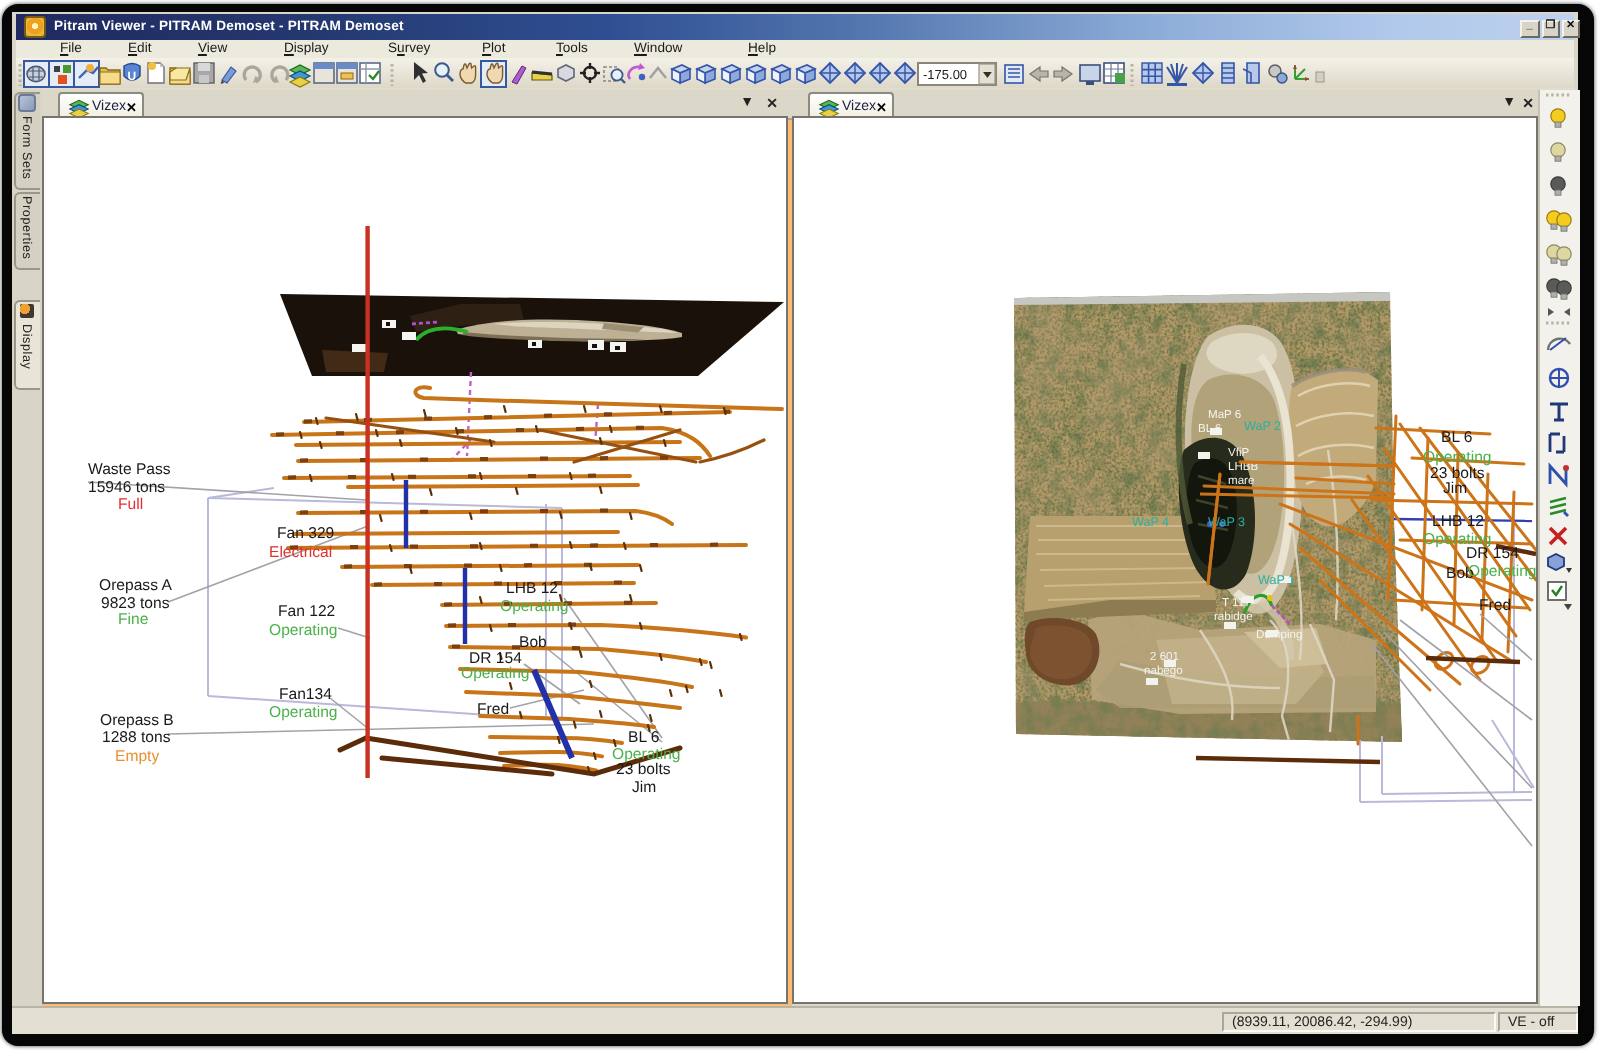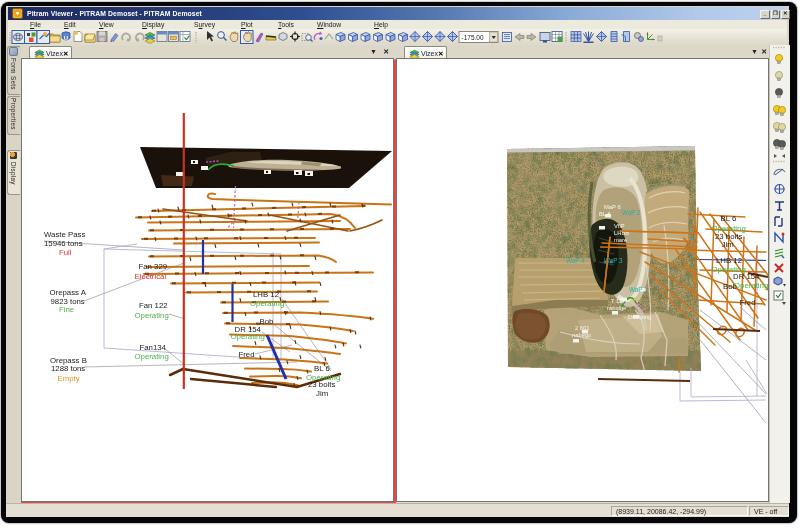--- a/index.html
+++ b/index.html
@@ -245,21 +245,21 @@
     <div class="abs" id="dock">
       <div class="vtab" style="top:1px;height:49px;"></div>
       <div class="abs" style="left:3px;top:2px;width:9px;height:9px;background:linear-gradient(135deg,#b8c4d8,#8a9ab8);border:1px solid #6a7a98;border-radius:2px;box-sizing:border-box;"></div>
       <div class="vtxt" style="top:13px;">Form Sets</div>
       <div class="vtab" style="top:51px;height:39px;"></div>
       <div class="vtxt" style="top:53px;">Properties</div>
       <div class="vtab" style="top:105px;height:45px;background:#e8e4d6;"></div>
       <div class="abs" style="left:4px;top:107px;width:7px;height:7px;background:radial-gradient(circle at 35% 35%,#f0a030 0 40%,#403830 41%);border-radius:1px;"></div>
       <div class="vtxt" style="top:117px;">Display</div>
     </div>
-    <div class="abs panel" style="left:15px;top:39px;width:378px;height:463px;background:#ef4444;border:none;">
+    <div class="abs panel" style="left:15px;top:39px;width:378px;height:463px;background:#fdba74;border:none;">
       <div class="tabbar" style="position:relative;">
         <div class="vtab3" style="left:8px;width:43px;">
             <svg style="position:absolute;left:4px;top:1.5px" width="11" height="10" viewBox="0 0 12 10">
               <path d="M1,3.2 l5,-2.4 5,2.4 -5,2.4 z" fill="#55b855" stroke="#1a6a1a" stroke-width=".6"></path>
               <path d="M1,5.6 l5,-2.4 5,2.4 -5,2.4 z" fill="#3a9ad8" stroke="#1a4a78" stroke-width=".6"></path>
               <path d="M1,8 l5,-2.4 5,2.4 -5,2.4 z" fill="#e8d048" stroke="#8a7a10" stroke-width=".6"></path>
             </svg>
             <span style="position:absolute;left:16px;top:2.5px;color:#202048;">Vizex</span>
             <span style="position:absolute;right:2.5px;top:2.5px;font-weight:bold;color:#000;font-size:6.5px;">✕</span>
           </div>

